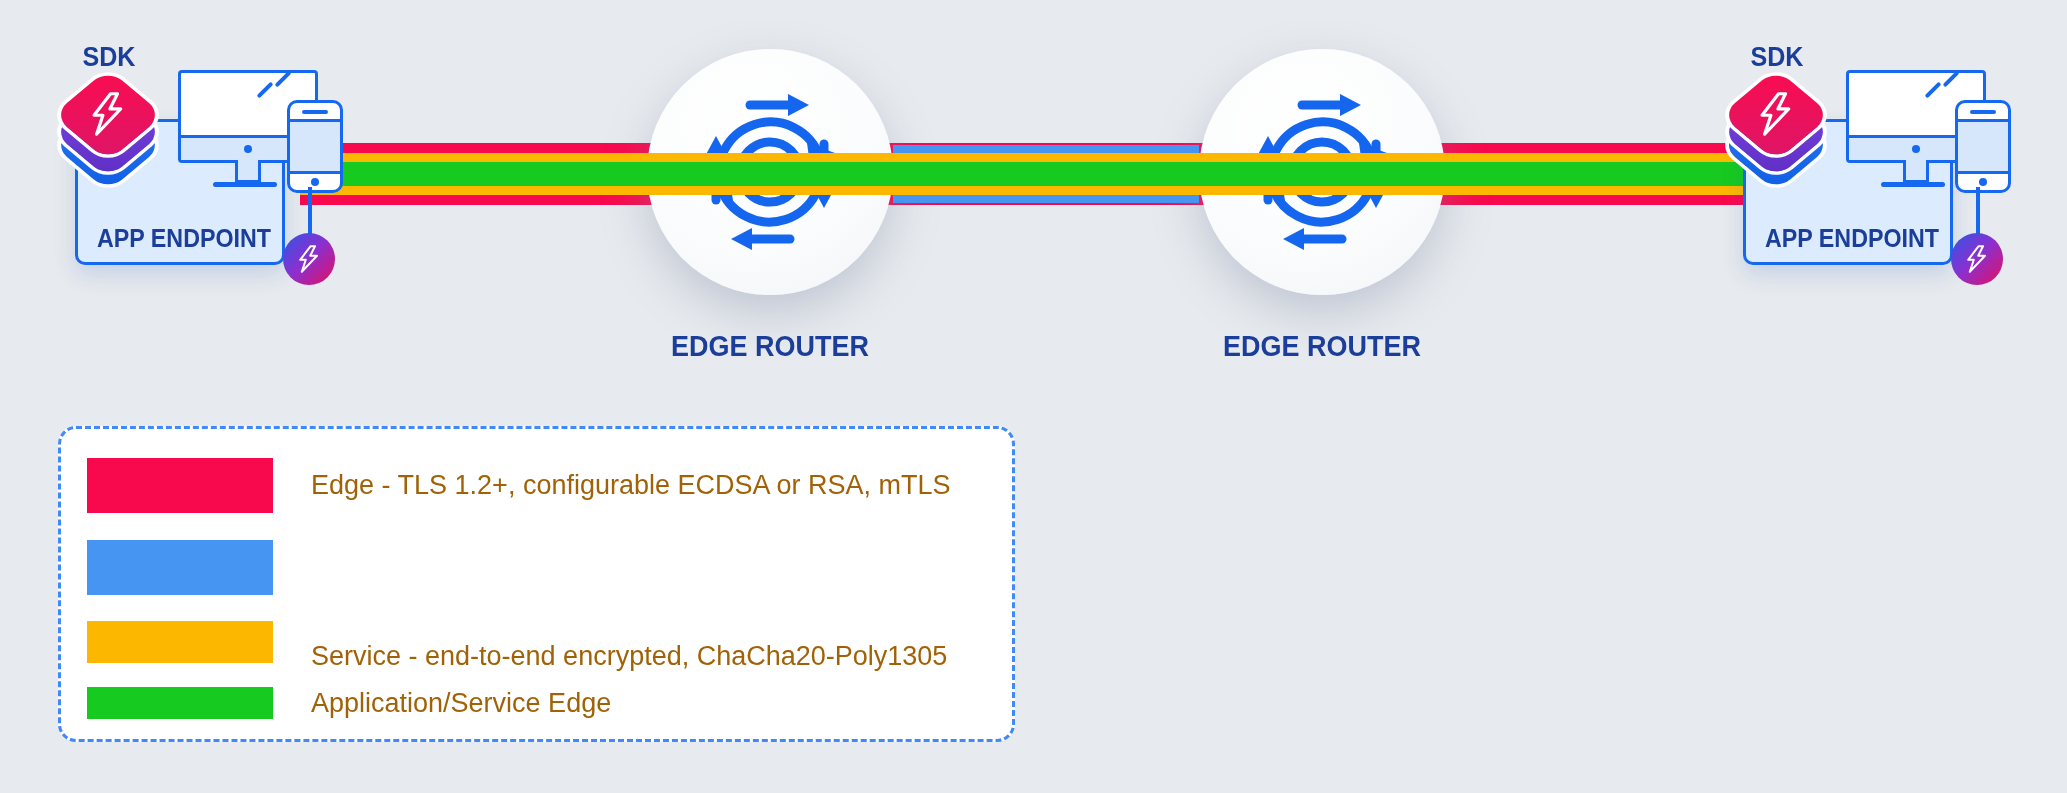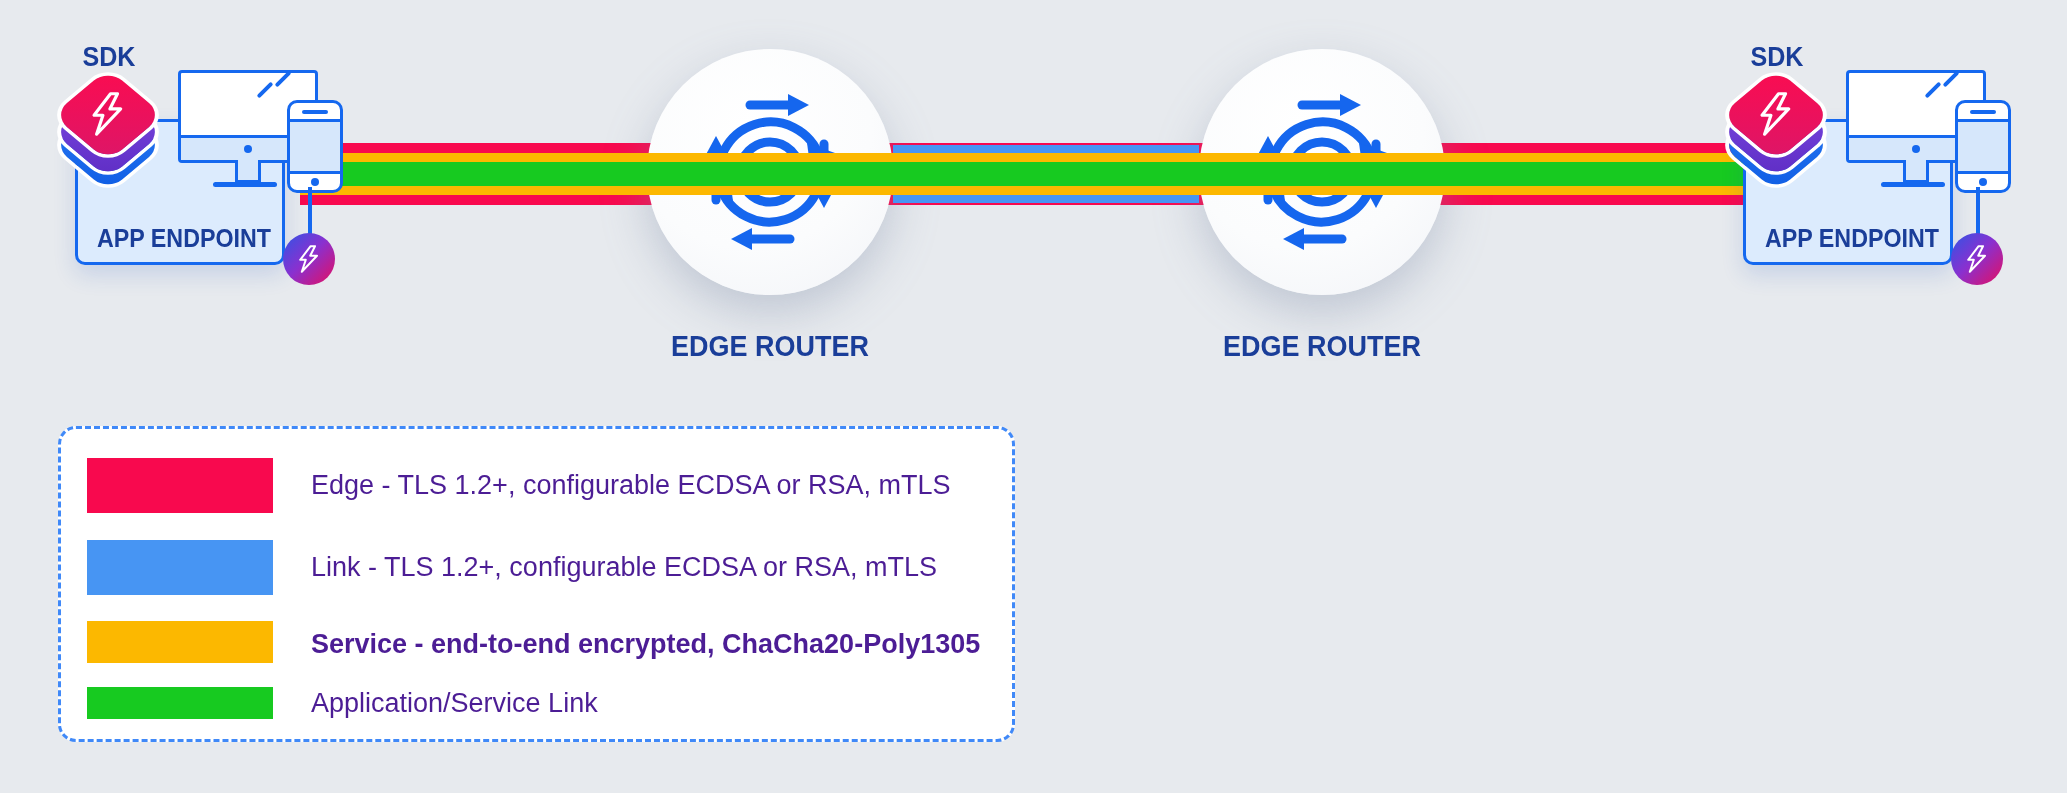--- a/index.html
+++ b/index.html
@@ -67,24 +67,24 @@
 
   
   .legend{position:absolute;left:58px;top:426px;width:957px;height:316px;background:#ffffff;
     border:3px dashed #4089f8;border-radius:18px;box-sizing:border-box;z-index:8;}
   .sw{position:absolute;left:26px;width:186px;}
   .sw.edge{top:29px;height:55px;}
   .sw.link{top:111px;height:55px;}
   .sw.service{top:192px;height:42px;}
   .sw.appdata{top:258px;height:32px;}
   .legend-label{position:absolute;left:250px;width:690px;height:40px;display:flex;
-    align-items:center;font-size:27px;color:#4c1d95;}
+    align-items:center;font-size:27px;color:#a16207;}
   .legend-label.l1{top:36px;}
   .legend-label.l2{top:118px;}
-  .legend-label.l3{top:195px;font-weight:bold;}
+  .legend-label.l3{top:207px;}
   .legend-label.l4{top:254px;}
 </style>
 </head>
 <body>
 
 <svg width="0" height="0" style="position:absolute">
   <defs>
     <symbol id="router-sym" viewBox="0 0 160 160">
       <circle cx="80" cy="80" r="30" fill="none" stroke="#1566ee" stroke-width="9"></circle>
       <text x="80" y="98" text-anchor="middle" font-size="52" font-weight="800" fill="#1566ee" font-family="Liberation Sans, sans-serif">R</text>
@@ -189,22 +189,21 @@
         </svg>
     </div>
     <div class="ep-box-label">APP ENDPOINT</div>
   </div>
 
   <div class="legend">
     <div class="sw edge" style="background: rgb(248, 9, 78);"></div>
     <div class="legend-label l1">Edge - TLS 1.2+, configurable ECDSA or RSA, mTLS</div>
 
     <div class="sw link" style="background: rgb(71, 149, 243);"></div>
-    <div class="legend-label l2">Link - TLS 1.2+, configurable ECDSA or RSA, mTLS</div>
 
     <div class="sw service" style="background: rgb(252, 184, 0);"></div>
     <div class="legend-label l3">Service - end-to-end encrypted, ChaCha20-Poly1305</div>
 
     <div class="sw appdata" style="background: rgb(23, 202, 32);"></div>
-    <div class="legend-label l4">Application/Service Link</div>
+    <div class="legend-label l4">Application/Service Edge</div>
   </div>
 
 </div>
 
 </body></html>

